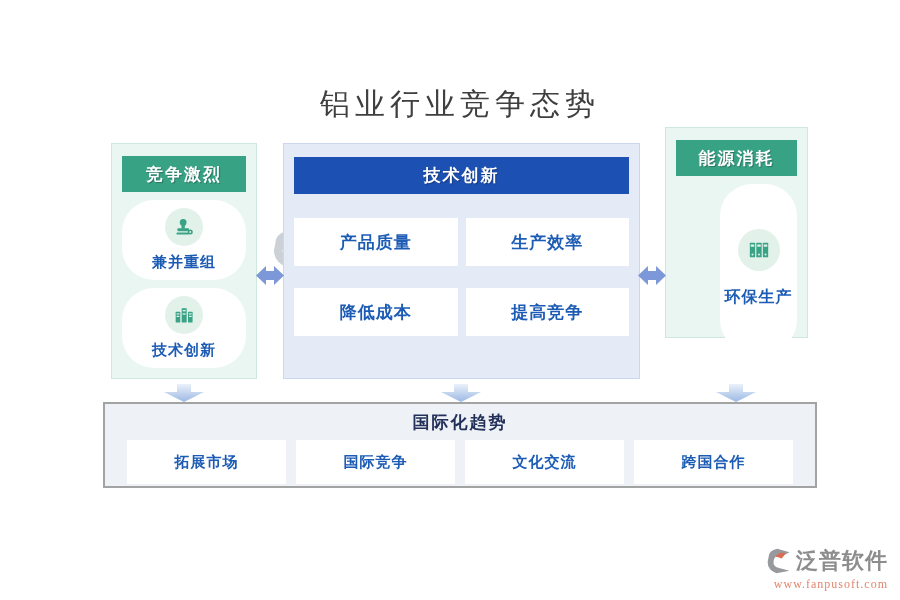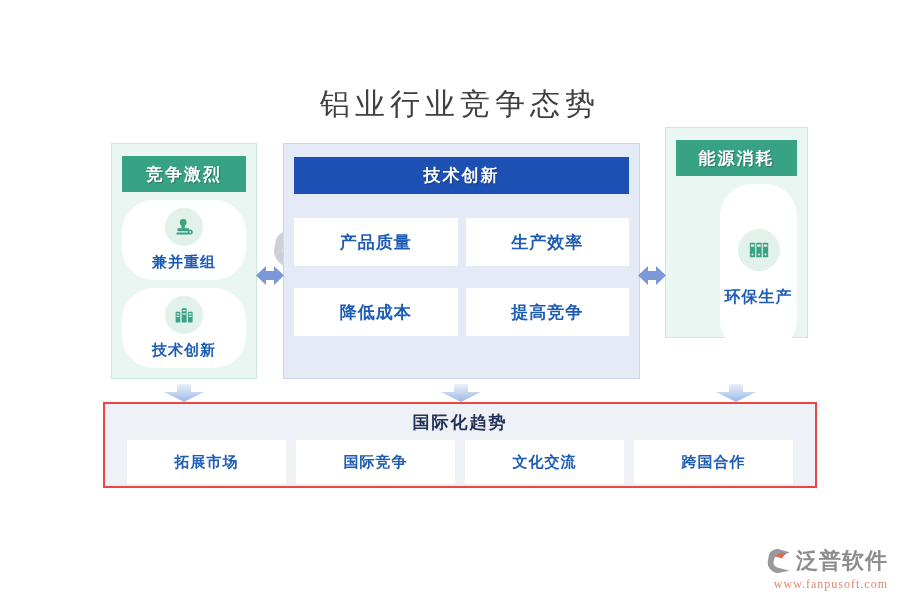--- a/index.html
+++ b/index.html
@@ -27,21 +27,21 @@
   .icon-circle{width:38px;height:38px;border-radius:50%;background:#e2f1ea;
                display:flex;align-items:center;justify-content:center;}
   .vlabel{margin-top:7px;font-size:15px;font-weight:bold;color:#1d5cb5;letter-spacing:1px;}
 
   .grid{margin-top:24px;display:grid;grid-template-columns:1fr 1fr;gap:22px 8px;}
   .hcard{background:#ffffff;height:48px;display:flex;align-items:center;justify-content:center;
          font-size:17px;font-weight:bold;color:#1d5cb5;letter-spacing:1px;text-align:center;}
 
   
   .bottom{position:absolute;left:103px;top:402px;width:714px;height:86px;box-sizing:border-box;
-          background:#eef1f6;border:2px solid #ef4444;}
+          background:#eef1f6;border:2px solid #a3a3a3;}
   .bottom-title{text-align:center;margin-top:7px;font-size:17px;font-weight:bold;
                 color:#22305a;letter-spacing:2px;}
   .bottom-cards{display:flex;gap:10px;padding:0 22px;margin-top:6px;}
   .bcard{flex:1;height:44px;background:#ffffff;display:flex;align-items:center;
          justify-content:center;font-size:15px;font-weight:bold;color:#1d5cb5;letter-spacing:1px;}
 
   .arrow{position:absolute;}
 
   
   .watermark{position:absolute;left:270px;top:218px;width:170px;height:95px;

